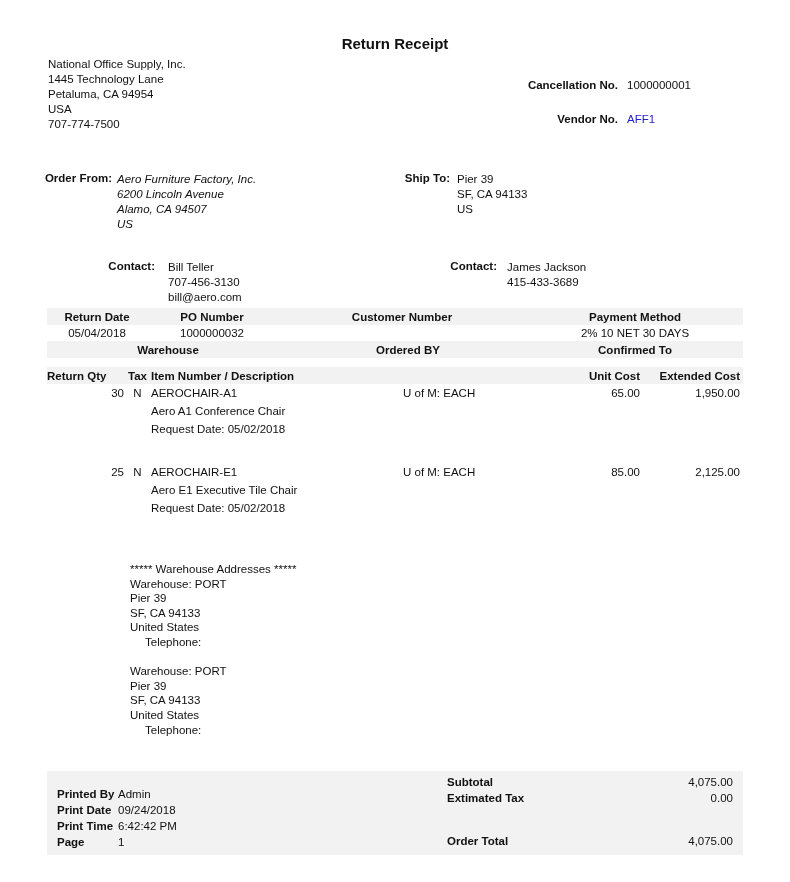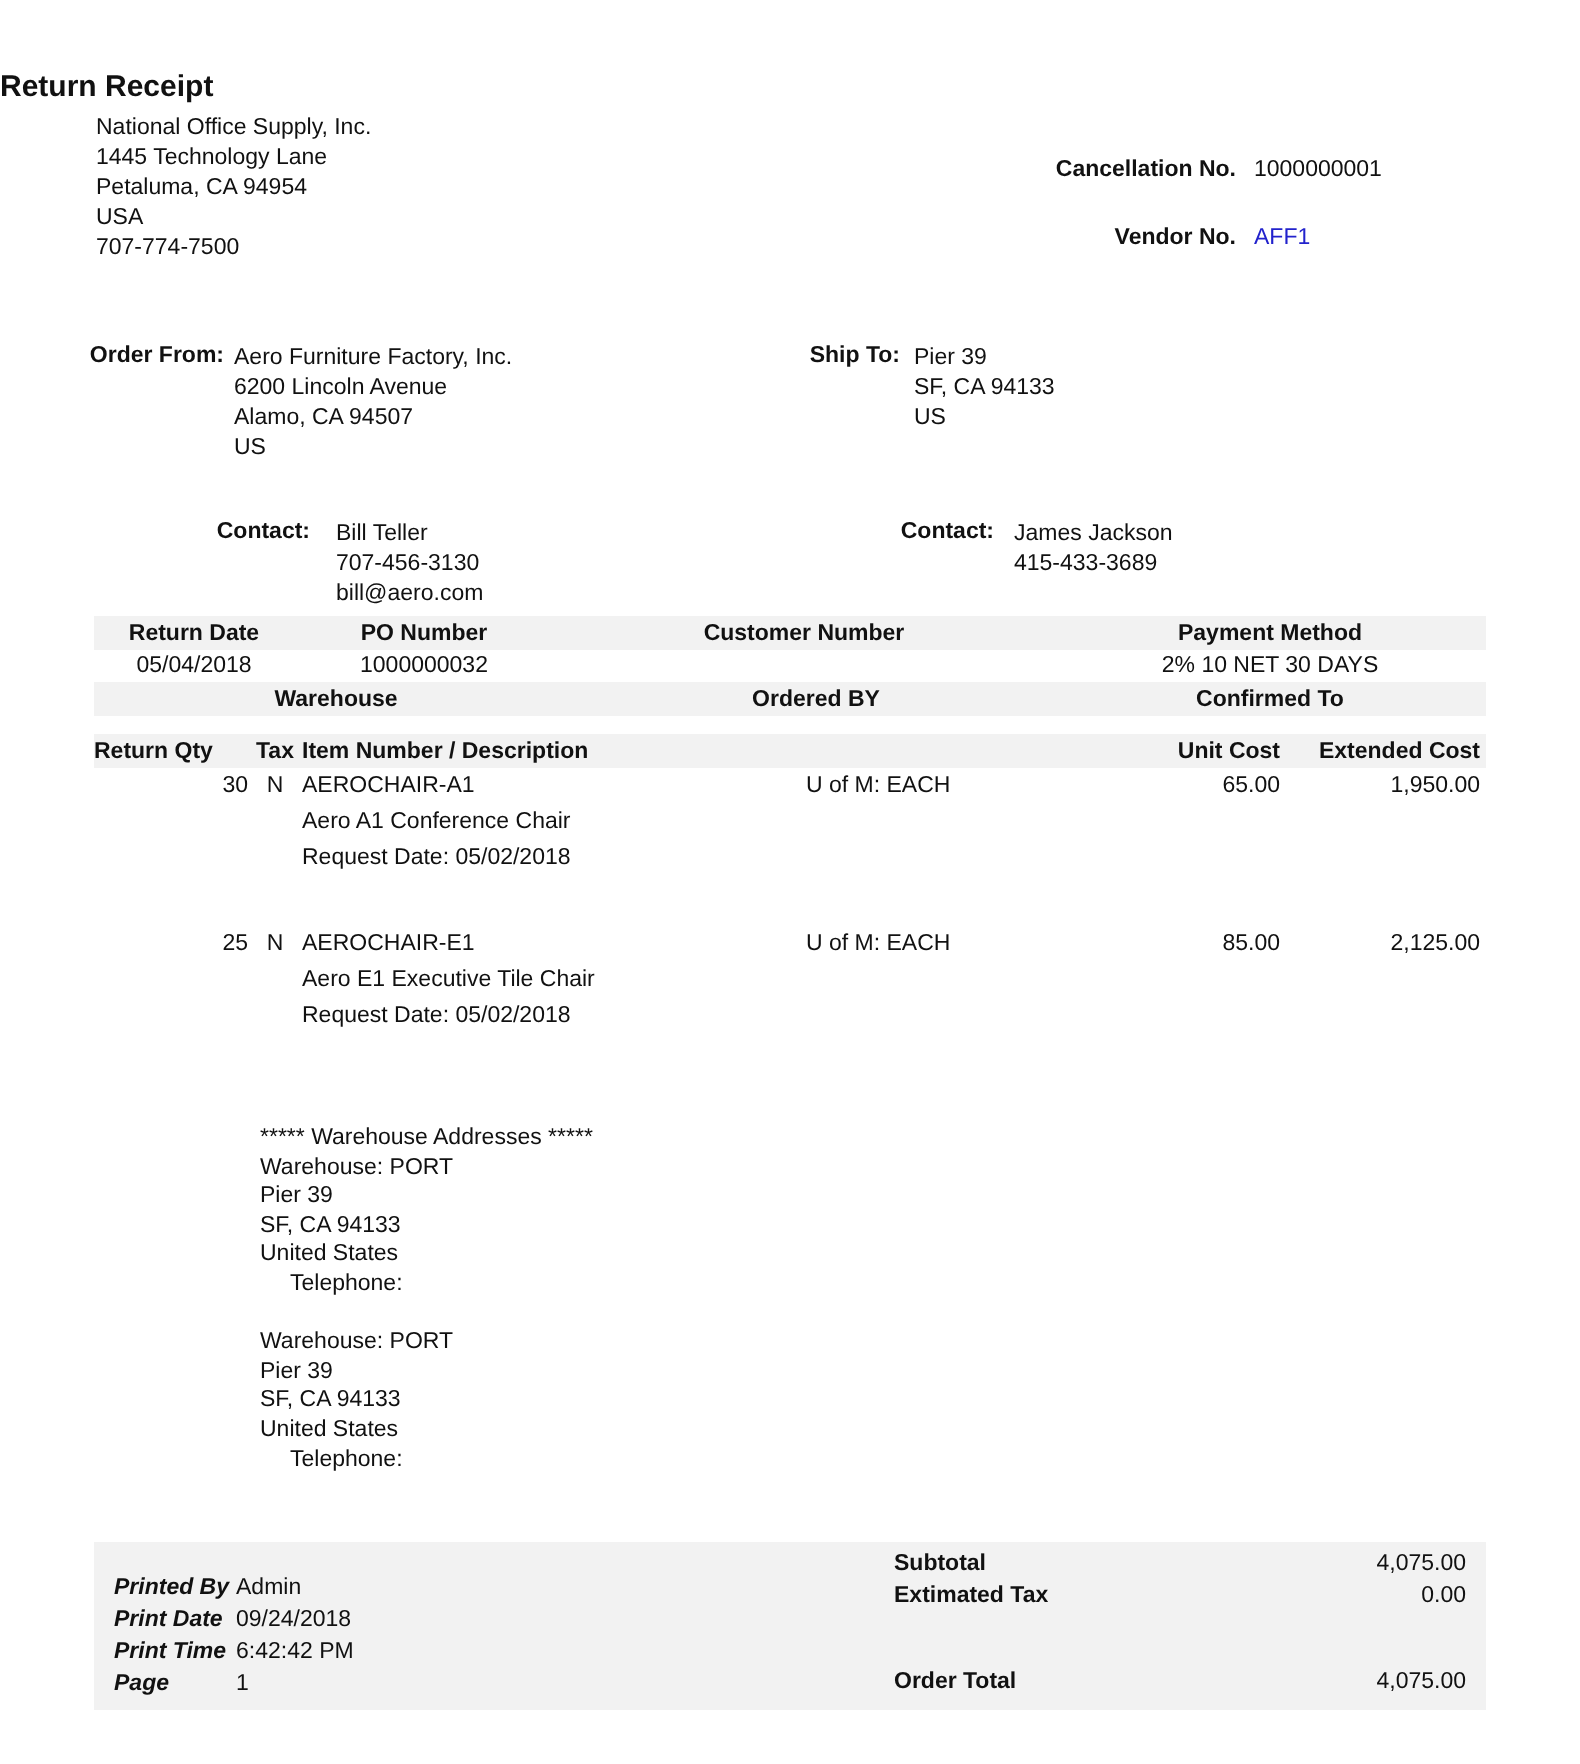--- a/index.html
+++ b/index.html
@@ -1,27 +1,27 @@
 <!DOCTYPE html>
 <html><head>
 <meta charset="utf-8">
 <style>
   html,body{margin:0;padding:0;background:#fff;}
   body{width:790px;height:882px;position:relative;font-family:"Liberation Sans",sans-serif;
        font-size:11.5px;color:#111;overflow:hidden;}
   .abs{position:absolute;}
   .b{font-weight:bold;}
-  .title{top:36px;left:0;width:790px;text-align:left;font-size:15px;font-weight:bold;line-height:16px;}
+  .title{top:36px;left:0;width:790px;text-align:center;font-size:15px;font-weight:bold;line-height:16px;}
   .company{left:48px;top:57px;line-height:15px;}
   .ref-row{left:420px;width:330px;height:16px;display:flex;align-items:center;}
   .ref-label{display:inline-block;width:198px;text-align:right;font-weight:bold;}
   .ref-value{margin-left:9px;}
   .link{color:#2222cc;text-decoration:none;cursor:pointer;}
   .of-label{left:30px;top:172px;width:82px;text-align:right;font-weight:bold;}
-  .of-addr{left:117px;top:172px;line-height:15px;}
+  .of-addr{left:117px;top:172px;line-height:15px;font-style:italic;}
   .of-contact-label{left:75px;top:260px;width:80px;text-align:right;font-weight:bold;}
   .of-contact{left:168px;top:260px;line-height:15px;}
   .st-label{left:390px;top:172px;width:60px;text-align:right;font-weight:bold;}
   .st-addr{left:457px;top:172px;line-height:15px;}
   .st-contact-label{left:430px;top:260px;width:67px;text-align:right;font-weight:bold;}
   .st-contact{left:507px;top:260px;line-height:15px;}
   .ordertable{left:47px;top:308px;width:696px;}
   .band{background:#f2f2f2;}
   .grid4{display:grid;grid-template-columns:100px 130px 250px 216px;align-items:center;}
   .grid3{display:grid;grid-template-columns:242px 238px 216px;align-items:center;}
@@ -44,21 +44,21 @@
   .hdr-qty{text-align:left;font-weight:bold;}
   .hdr-tax{text-align:center;font-weight:bold;}
   .hdr-item{font-weight:bold;}
   .hdr-unit{text-align:right;font-weight:bold;}
   .hdr-ext{text-align:right;font-weight:bold;}
   .warehouse{left:130px;top:562px;line-height:14.6px;}
   .wh-tel{padding-left:15px;}
   .wh-gap{height:14.6px;}
   .footer{left:47px;top:771px;width:696px;height:84px;background:#f2f2f2;}
   .f-left{position:absolute;left:10px;top:15px;line-height:16px;}
-  .f-label{display:inline-block;width:61px;font-weight:bold;font-style:italic;}
+  .f-label{display:inline-block;width:61px;font-weight:bold;}
   .fr-row{position:absolute;left:400px;width:286px;height:16px;display:flex;align-items:center;}
   .fr-label{flex:1;text-align:left;font-weight:bold;}
   .fr-value{width:103px;text-align:right;}
 </style>
 </head>
 <body>
 
 <div class="abs title">Return Receipt</div>
 
 <div class="abs company">

